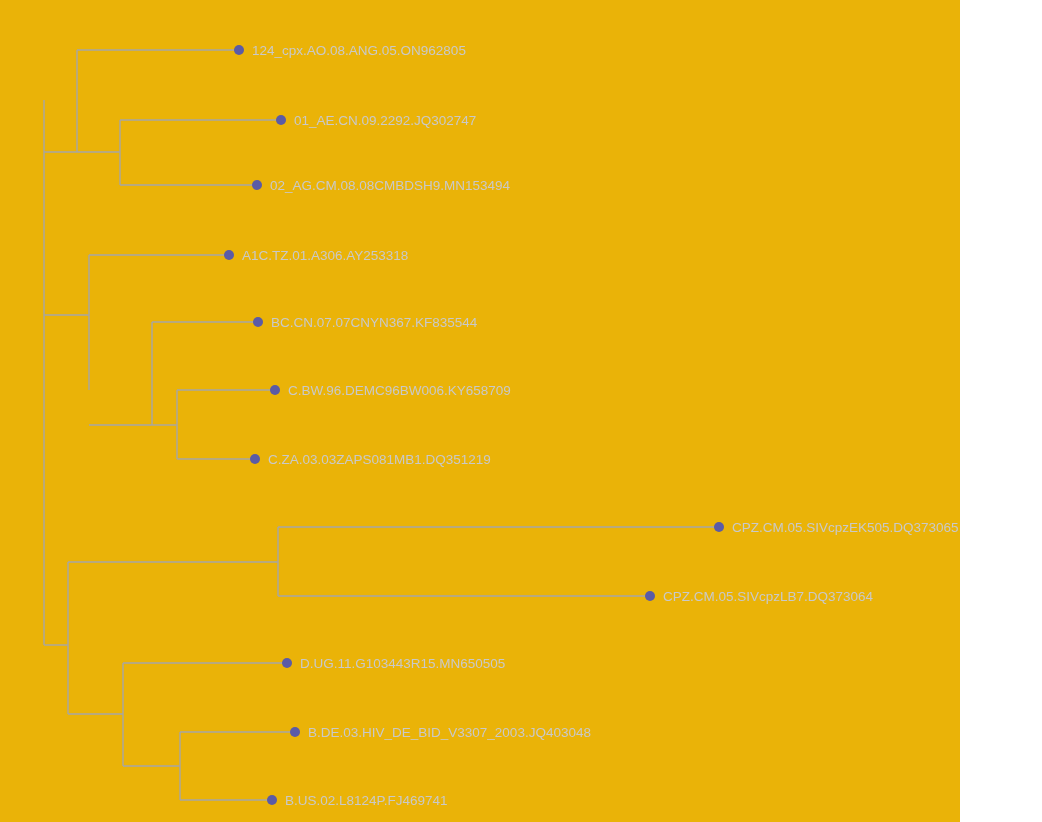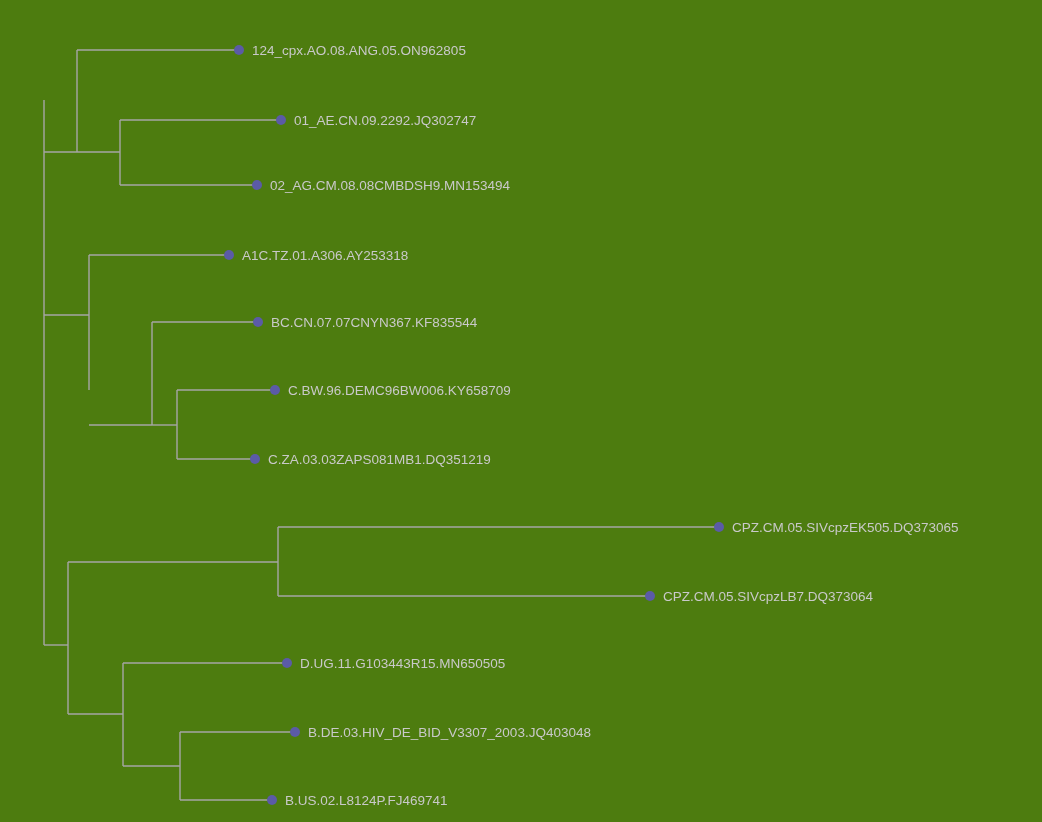--- a/index.html
+++ b/index.html
@@ -9,23 +9,23 @@
     background: #ffffff;
   }
   body {
     width: 1042px;
     height: 822px;
     font-family: "Liberation Sans", sans-serif;
     overflow: hidden;
   }
   #tree-figure {
     position: relative;
-    width: 1042px;
+    width: 960px;
     height: 822px;
-    background: #4d7c0f;
+    background: #eab308;
     text-decoration: underline;
   }
   #tree-svg {
     position: absolute;
     top: 0;
     left: 0;
     width: 1042px;
     height: 822px;
     display: block;
   }

